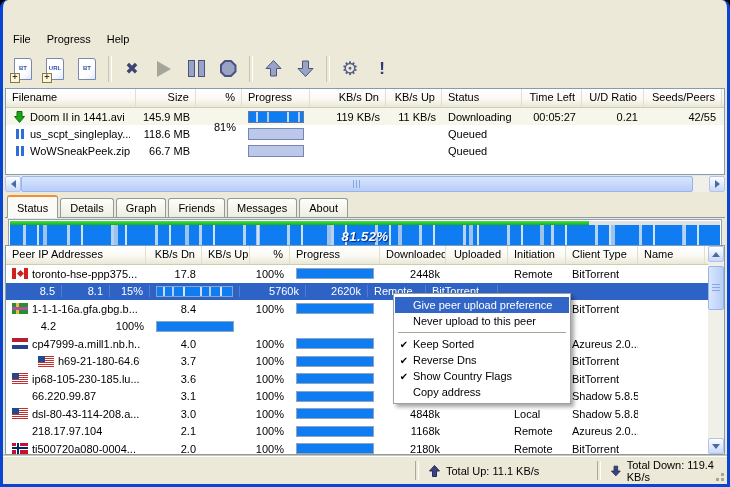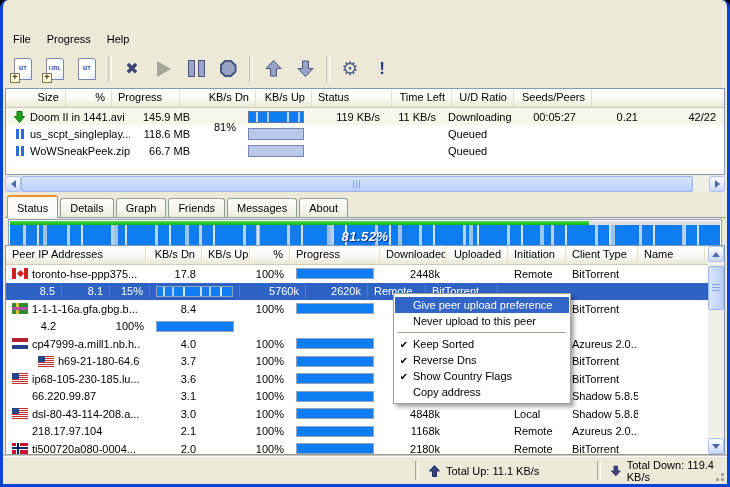--- a/index.html
+++ b/index.html
@@ -196,20 +196,21 @@
       <div class="tbtn">
         <span class="glyph gear-glyph">⚙</span>
       </div>
       <div class="tbtn">
         <span class="glyph excl-glyph">!</span>
       </div>
     </div>
 
   <div class="lv torrents">
     <div class="lv-head">
+        <div class="hcell" style="width: 130px;">Filename</div>
         <div class="hcell ar" style="width: 60px;">Size</div>
         <div class="hcell ar" style="width: 46px;">%</div>
         <div class="hcell" style="width: 68px;">Progress</div>
         <div class="hcell ar" style="width: 76px;">KB/s Dn</div>
         <div class="hcell ar" style="width: 56px;">KB/s Up</div>
         <div class="hcell" style="width: 80px;">Status</div>
         <div class="hcell ar" style="width: 60px;">Time Left</div>
         <div class="hcell ar" style="width: 62px;">U/D Ratio</div>
         <div class="hcell ar" style="width: 78px;">Seeds/Peers</div>
       </div>
@@ -226,21 +227,21 @@
           <div class="cell ar" style="width: 60px;">145.9 MB</div>
           <div class="cell ar" style="width: 46px; margin-top: 20px;">81%</div>
           <div class="cell" style="width: 68px;">
             <div class="bar pieces"></div>
           </div>
           <div class="cell ar" style="width: 76px;">119 KB/s</div>
           <div class="cell ar" style="width: 56px;">11 KB/s</div>
           <div class="cell" style="width: 80px;">Downloading</div>
           <div class="cell ar" style="width: 60px;">00:05:27</div>
           <div class="cell ar" style="width: 62px;">0.21</div>
-          <div class="cell ar" style="width: 78px;">42/22</div>
+          <div class="cell ar" style="width: 78px;">42/55</div>
         </div>
         <div class="lv-row trow">
           <div class="cell" style="width: 130px;">
             <span class="ticon pausebars">
               <i></i>
               <i></i>
             </span>
             <span class="fn">us_scpt_singleplay...</span>
           </div>
           <div class="cell ar" style="width: 60px;">118.6 MB</div>

